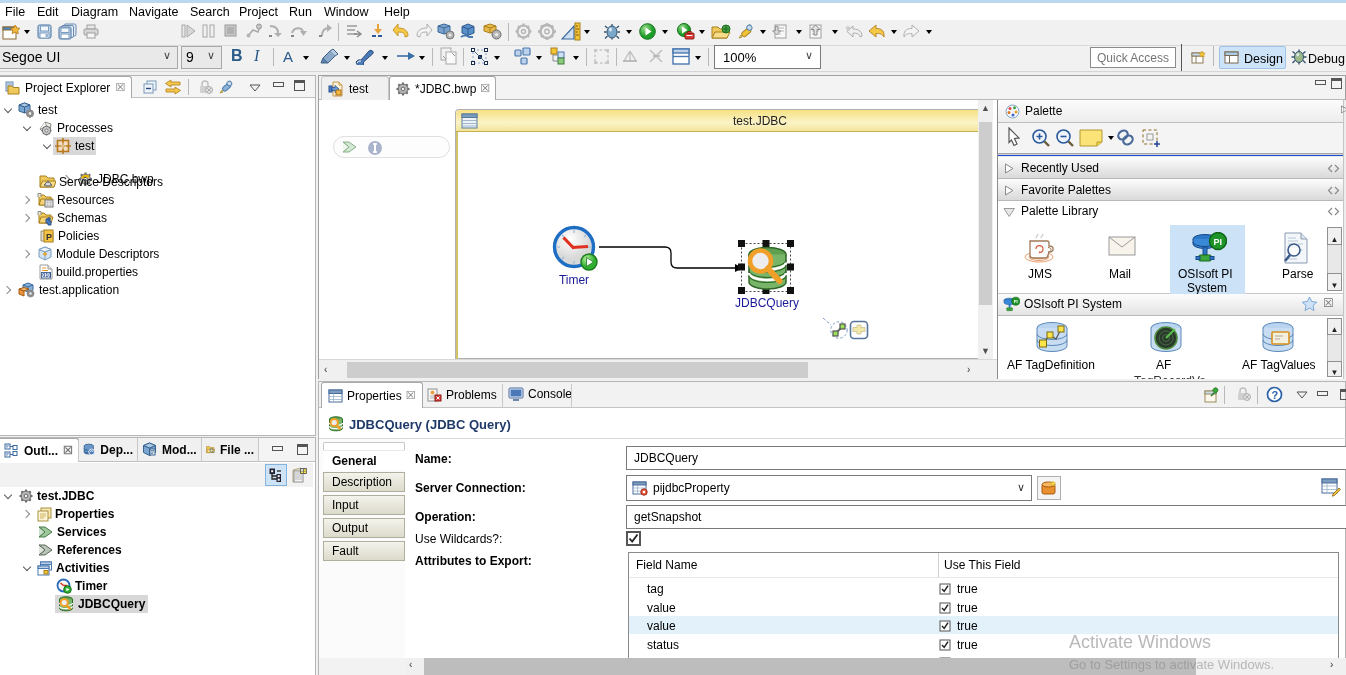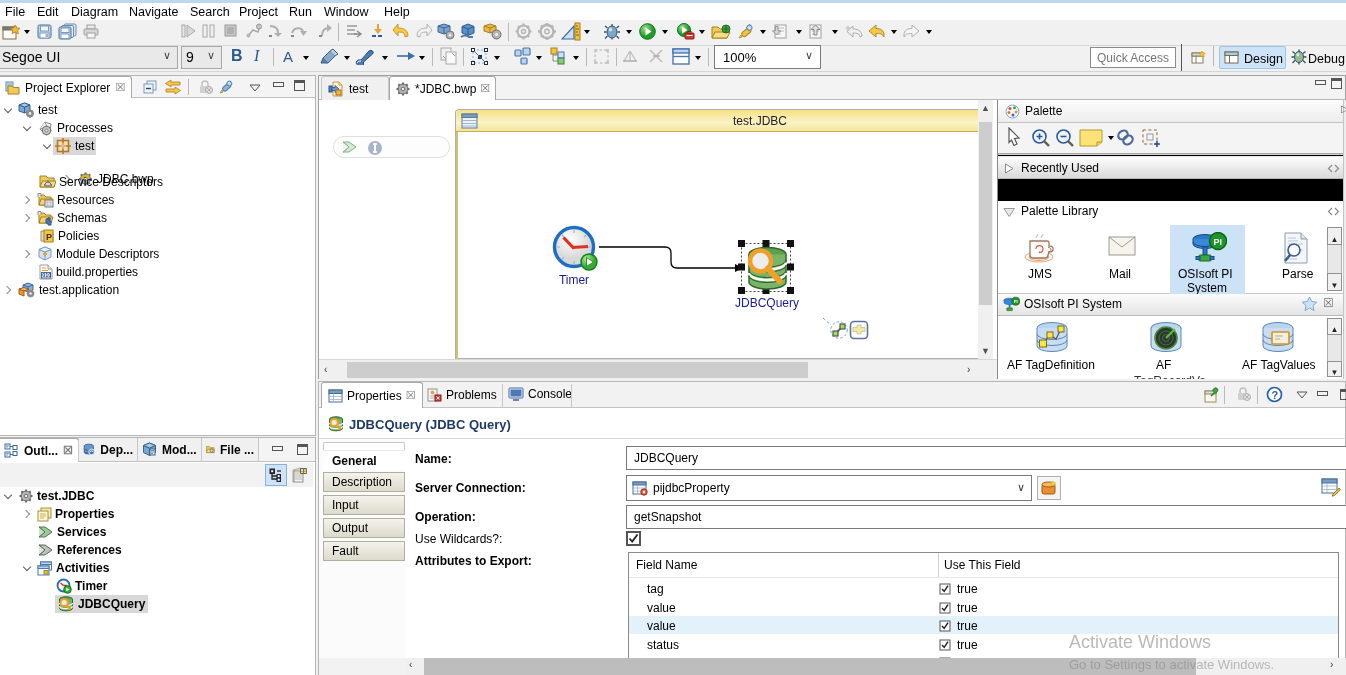--- a/index.html
+++ b/index.html
@@ -807,21 +807,21 @@
     </div>
 
     <div class="abs" style="left:674px;top:24px;width:4px;height:259px;background:#fff;"></div>
     <div class="abs" style="left:0;top:283px;width:678px;height:20px;background:#f0f0f0;border-top:1px solid #d8d8d8;">
       <span class="abs" style="left:5px;top:4px;color:#333;font-size:10px;">‹</span>
       <div class="abs" style="left:28px;top:2px;width:461px;height:16px;background:#cdcdcd;"></div>
       <span class="abs" style="left:648px;top:4px;color:#333;font-size:10px;">›</span>
     </div>
     <div class="abs" style="left:1024px;top:24px;width:4px;height:279px;background:#ededed;border-left:1px solid #c4c4c4;z-index:5;"></div>
 
-    <div class="abs" style="left:678px;top:24px;width:350px;height:279px;background:#000000;border-left:1px solid #8a8a8a;">
+    <div class="abs" style="left:678px;top:24px;width:350px;height:279px;background:#1d4ed8;border-left:1px solid #8a8a8a;">
       <div class="abs" style="left:0;top:0;width:349px;height:23px;background:linear-gradient(#fcfcfc,#ededed);border-bottom:1px solid #c0c0c0;">
         <svg class="abs" style="left:7px;top:4px;" width="15" height="15" viewBox="0 0 15 15">
             <circle cx="7.5" cy="7.5" r="6.5" fill="#f4f8fc" stroke="#8aa8c8"></circle>
             <circle cx="5" cy="4.5" r="1.5" fill="#e04040"></circle>
             <circle cx="9.5" cy="3.8" r="1.5" fill="#40a040"></circle>
             <circle cx="11" cy="8" r="1.5" fill="#e0a020"></circle>
             <circle cx="8" cy="11" r="1.5" fill="#4060d0"></circle>
             <circle cx="4" cy="8.5" r="1.5" fill="#e07820"></circle>
           </svg>
         <span class="abs" style="left:27px;top:4px;">Palette</span>
@@ -857,20 +857,31 @@
             <rect x="7" y="7" width="6" height="6" fill="none" stroke="#999"></rect>
             <path d="M17 14 v6 M14 17 h6" stroke="#2a4a9c" stroke-width="1.6"></path>
           </svg>
       </div>
       <div class="abs" style="left:0;top:53px;width:349px;height:2px;background:#d0d0d0;border-top:1px solid #a8a8a8;"></div>
       <div class="abs" style="left:0;top:56px;width:349px;height:23px;background:linear-gradient(#fdfdfd,#d9d9d9);border-top:1px solid #e8e8e8;border-bottom:1px solid #b8b8b8;">
         <svg class="abs" style="left:6px;top:6px;" width="11" height="11" viewBox="0 0 11 11">
             <path d="M1.5 1 L9 5.5 L1.5 10 z" fill="#fdfdfd" stroke="#8a8a8a"></path>
           </svg>
         <span class="abs" style="left:23px;top:4px;">Recently Used</span>
+        <span class="abs" style="left:329px;top:7px;">
+            <svg width="13" height="9" viewBox="0 0 13 9">
+              <path d="M5 1 L1.5 4.5 L5 8 M8 1 L11.5 4.5 L8 8" fill="none" stroke="#8a8a8a" stroke-width="1.2"></path>
+            </svg>
+          </span>
+      </div>
+      <div class="abs" style="left:0;top:79px;width:349px;height:22px;background:linear-gradient(#fdfdfd,#d9d9d9);border-bottom:1px solid #b8b8b8;">
+        <svg class="abs" style="left:6px;top:6px;" width="11" height="11" viewBox="0 0 11 11">
+            <path d="M1.5 1 L9 5.5 L1.5 10 z" fill="#fdfdfd" stroke="#8a8a8a"></path>
+          </svg>
+        <span class="abs" style="left:23px;top:4px;">Favorite Palettes</span>
         <span class="abs" style="left:329px;top:7px;">
             <svg width="13" height="9" viewBox="0 0 13 9">
               <path d="M5 1 L1.5 4.5 L5 8 M8 1 L11.5 4.5 L8 8" fill="none" stroke="#8a8a8a" stroke-width="1.2"></path>
             </svg>
           </span>
       </div>
       <div class="abs" style="left:0;top:101px;width:349px;height:23px;background:#fff;">
         <svg class="abs" style="left:5px;top:6px;" width="13" height="11" viewBox="0 0 13 11">
             <path d="M1 1.5 L11.5 1.5 L6.2 9.5 z" fill="#e8e8e8" stroke="#9a9a9a"></path>
           </svg>

